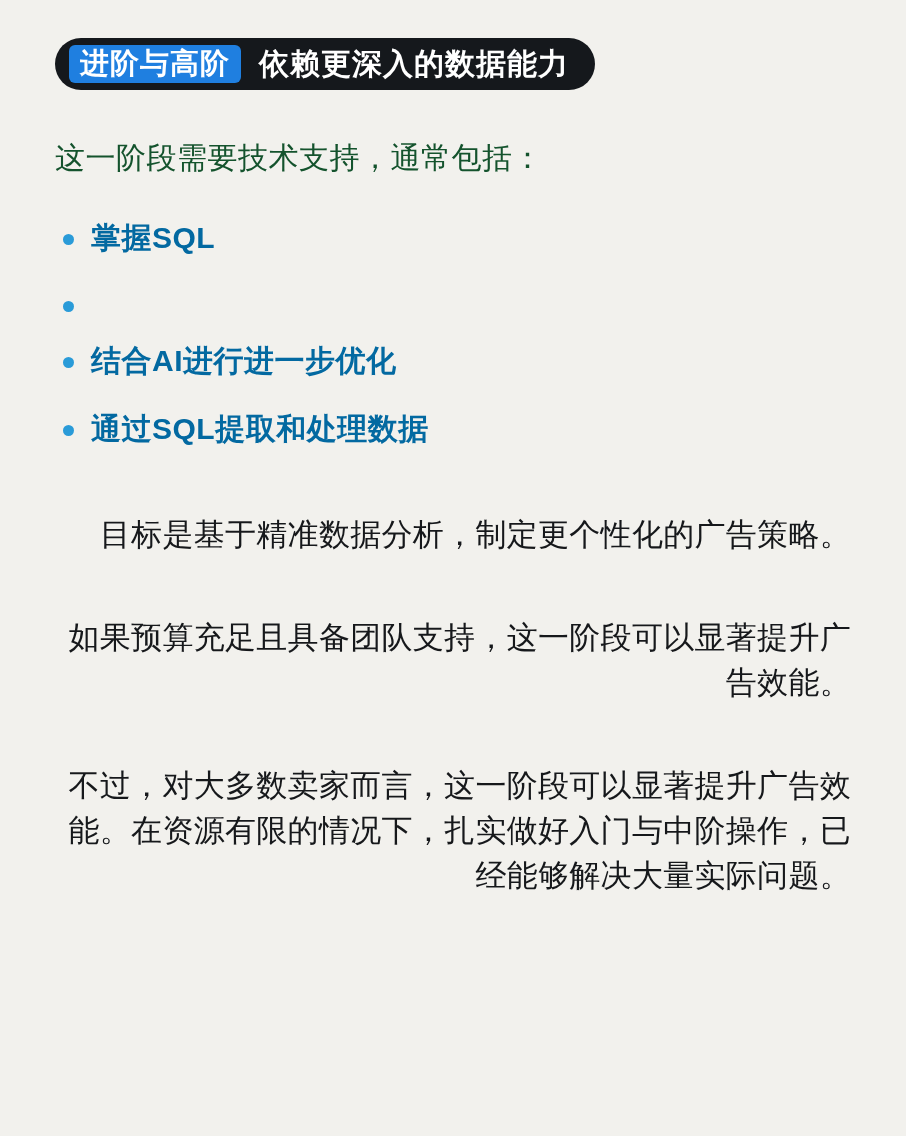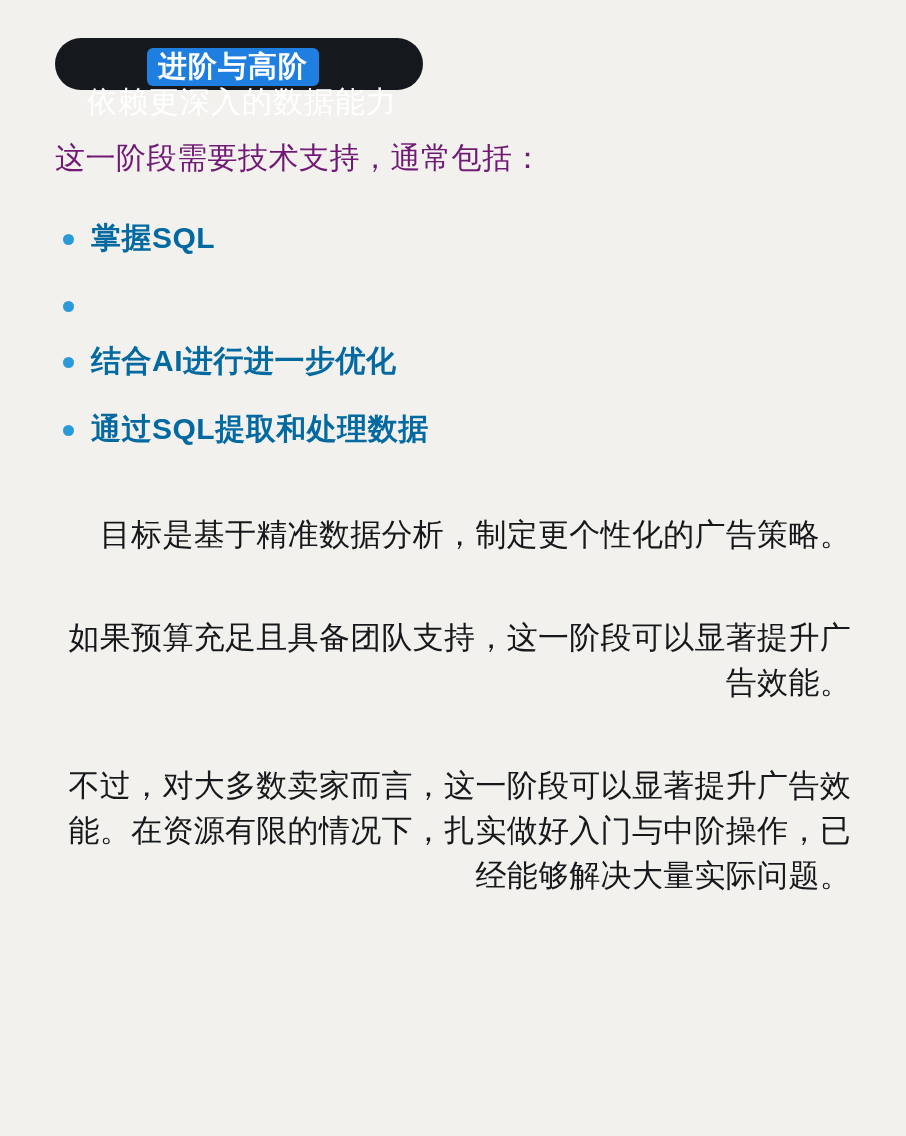--- a/index.html
+++ b/index.html
@@ -24,49 +24,48 @@
 
   
   .header-pill {
     display: inline-flex;
     align-items: center;
     background: #15181c;
     border-radius: 40px;
     padding: 10px 26px 10px 14px;
     height: 52px;
     box-sizing: border-box;
-    flex-direction: column;
   }
   .header-badge {
     background: #1f7fe0;
     color: #ffffff;
     font-size: 29px;
     font-weight: bold;
     letter-spacing: 1px;
     padding: 3px 11px 5px 11px;
     border-radius: 6px;
     line-height: 1.05;
     white-space: nowrap;
   }
   .header-text {
     color: #ffffff;
     font-size: 30px;
-    font-weight: normal;
+    font-weight: bold;
     letter-spacing: 1px;
     margin-left: 18px;
     white-space: nowrap;
     line-height: 1.05;
   }
 
   
   .intro {
     margin-top: 48px;
     font-size: 30px;
     line-height: 1.35;
-    color: #701a75;
+    color: #14532d;
     letter-spacing: 0.5px;
   }
 
   .bullets {
     margin: 40px 0 0 0;
     padding: 0;
     list-style: none;
   }
   .bullet-item {
     display: flex;

